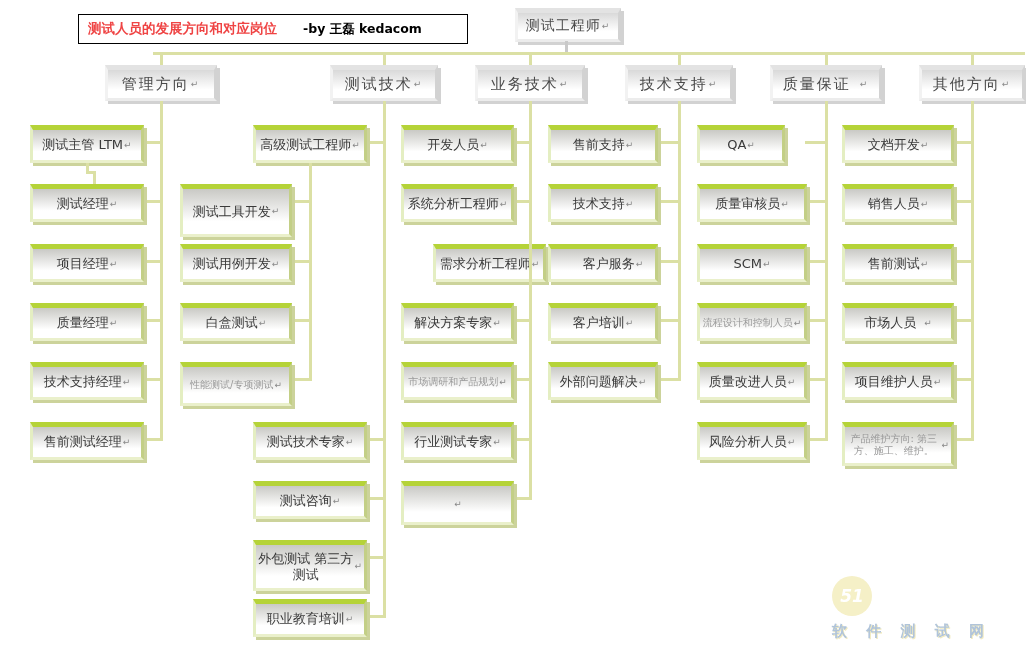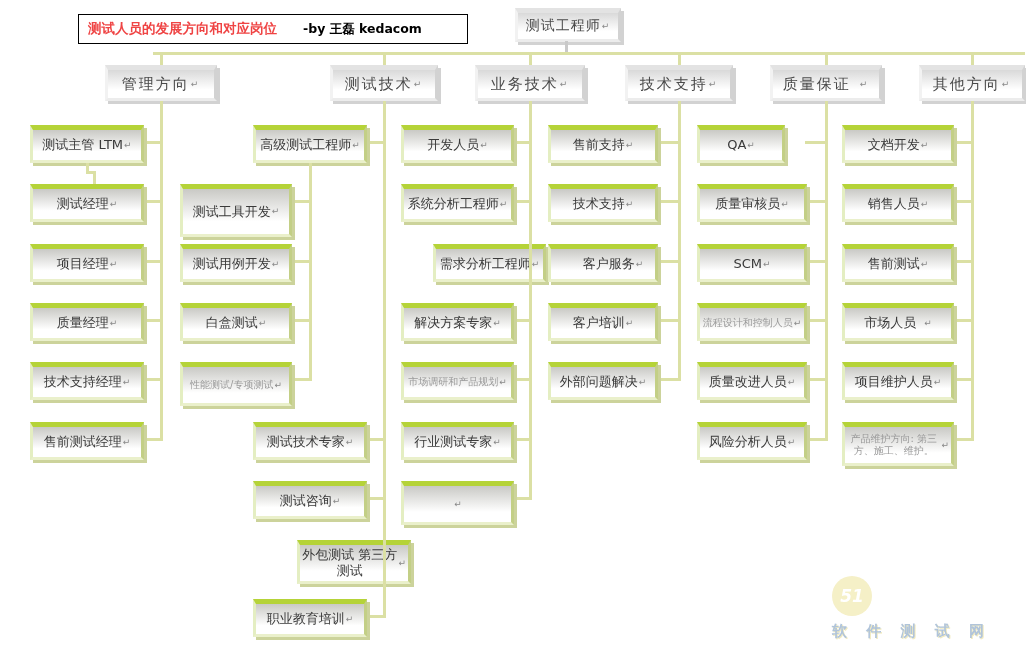--- a/index.html
+++ b/index.html
@@ -145,21 +145,21 @@
     <div class="node" style="left: 253px; top: 422px; width: 114px; height: 38px;">
       <span>测试技术专家</span>
       <span class="ret">↵</span>
     </div>
     <div class="conn" style="left: 365px; top: 497px; width: 20px; height: 3px;"></div>
     <div class="node" style="left: 253px; top: 481px; width: 114px; height: 38px;">
       <span>测试咨询</span>
       <span class="ret">↵</span>
     </div>
     <div class="conn" style="left: 365px; top: 556px; width: 20px; height: 3px;"></div>
-    <div class="node" style="left: 253px; top: 540px; width: 114px; height: 44px; margin-left: 44px;">
+    <div class="node" style="left: 253px; top: 540px; width: 114px; height: 51px;">
       <span>外包测试 第三方测试</span>
       <span class="ret">↵</span>
     </div>
     <div class="conn" style="left: 365px; top: 615px; width: 20px; height: 3px;"></div>
     <div class="node" style="left: 253px; top: 599px; width: 114px; height: 38px;">
       <span>职业教育培训</span>
       <span class="ret">↵</span>
     </div>
     <div class="conn" style="left: 383px; top: 101px; width: 3px; height: 517px;"></div>
     <div class="conn" style="left: 309px; top: 163px; width: 3px; height: 218px;"></div>

